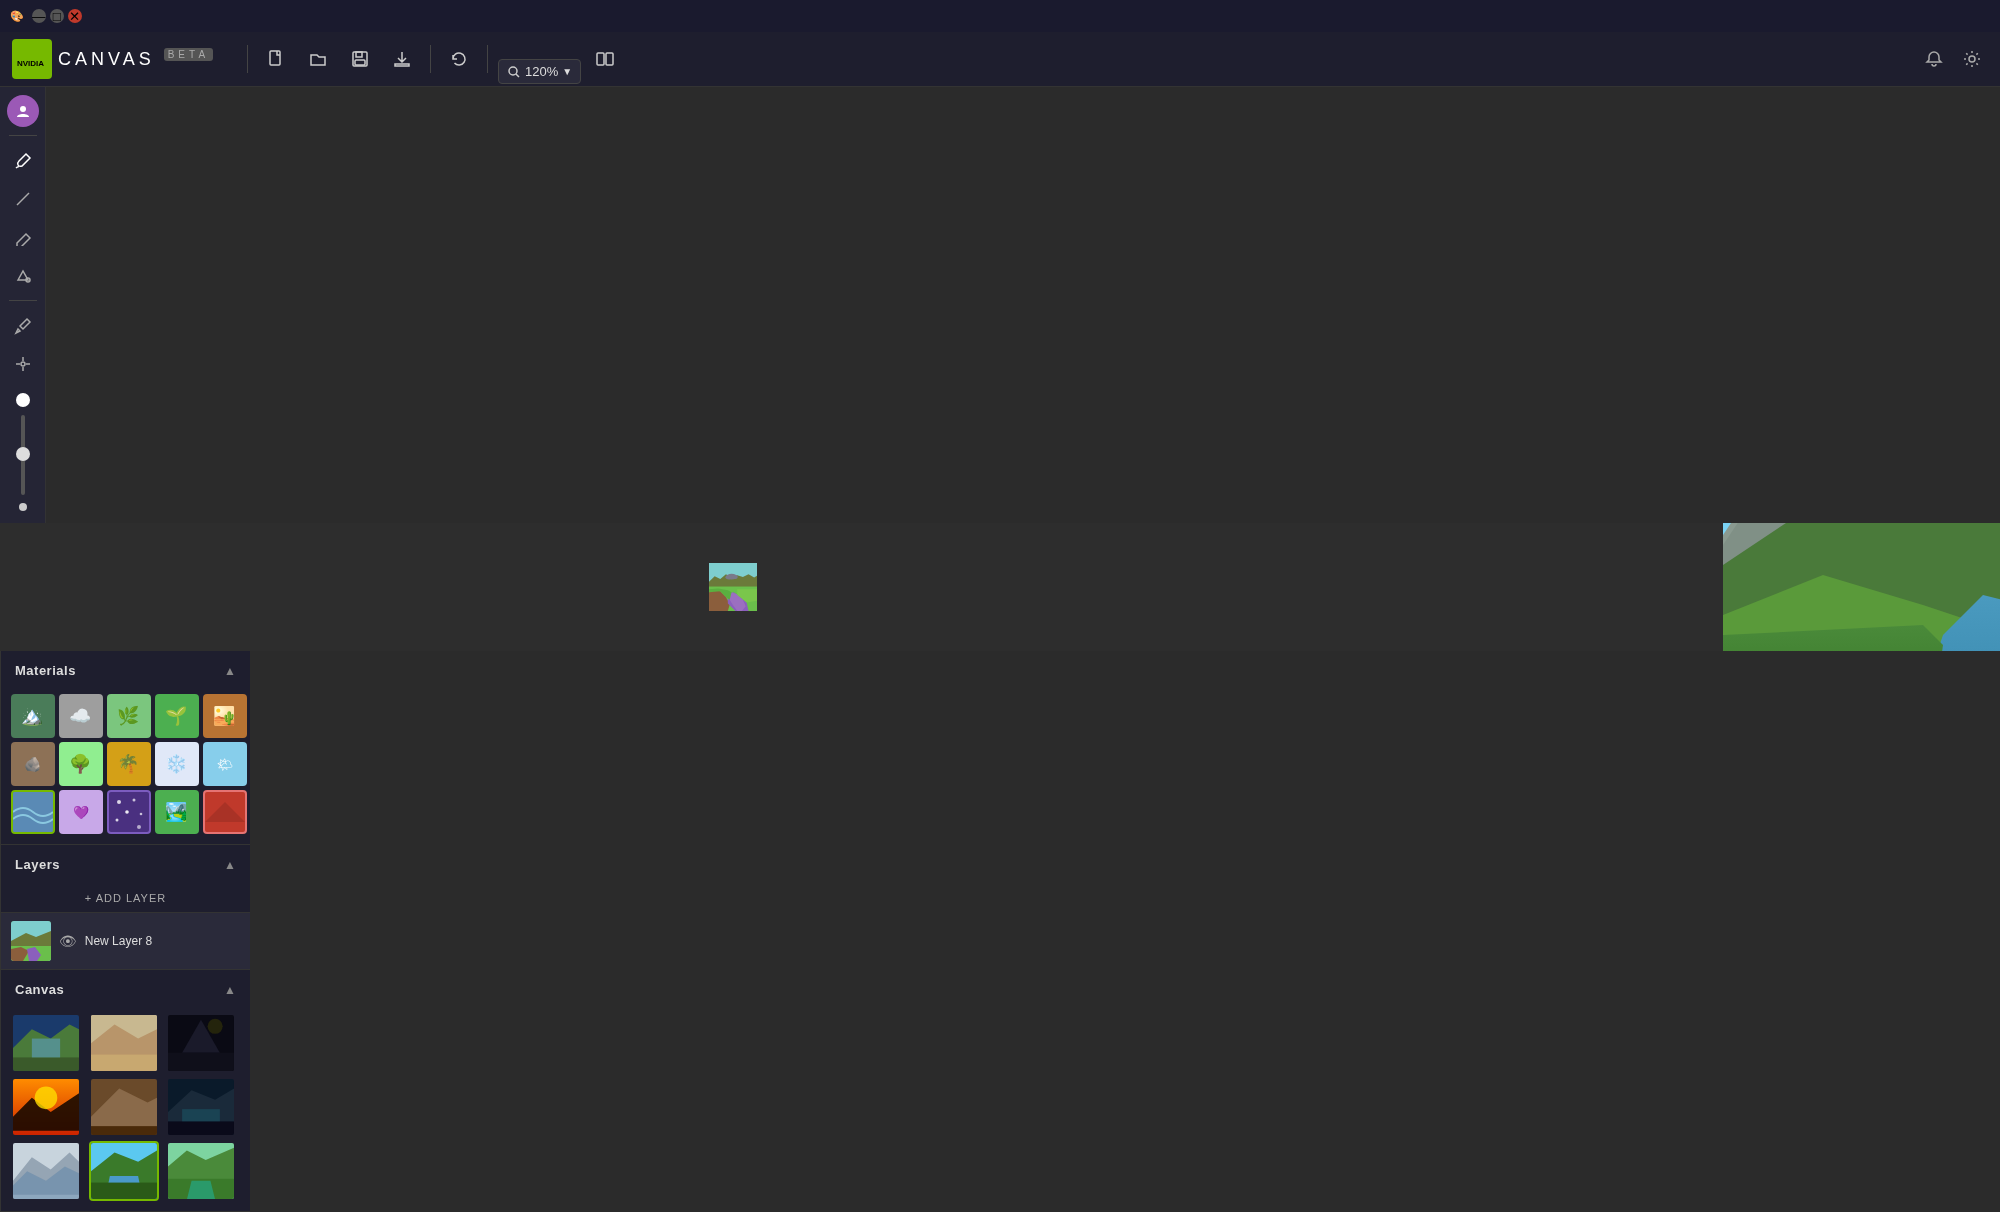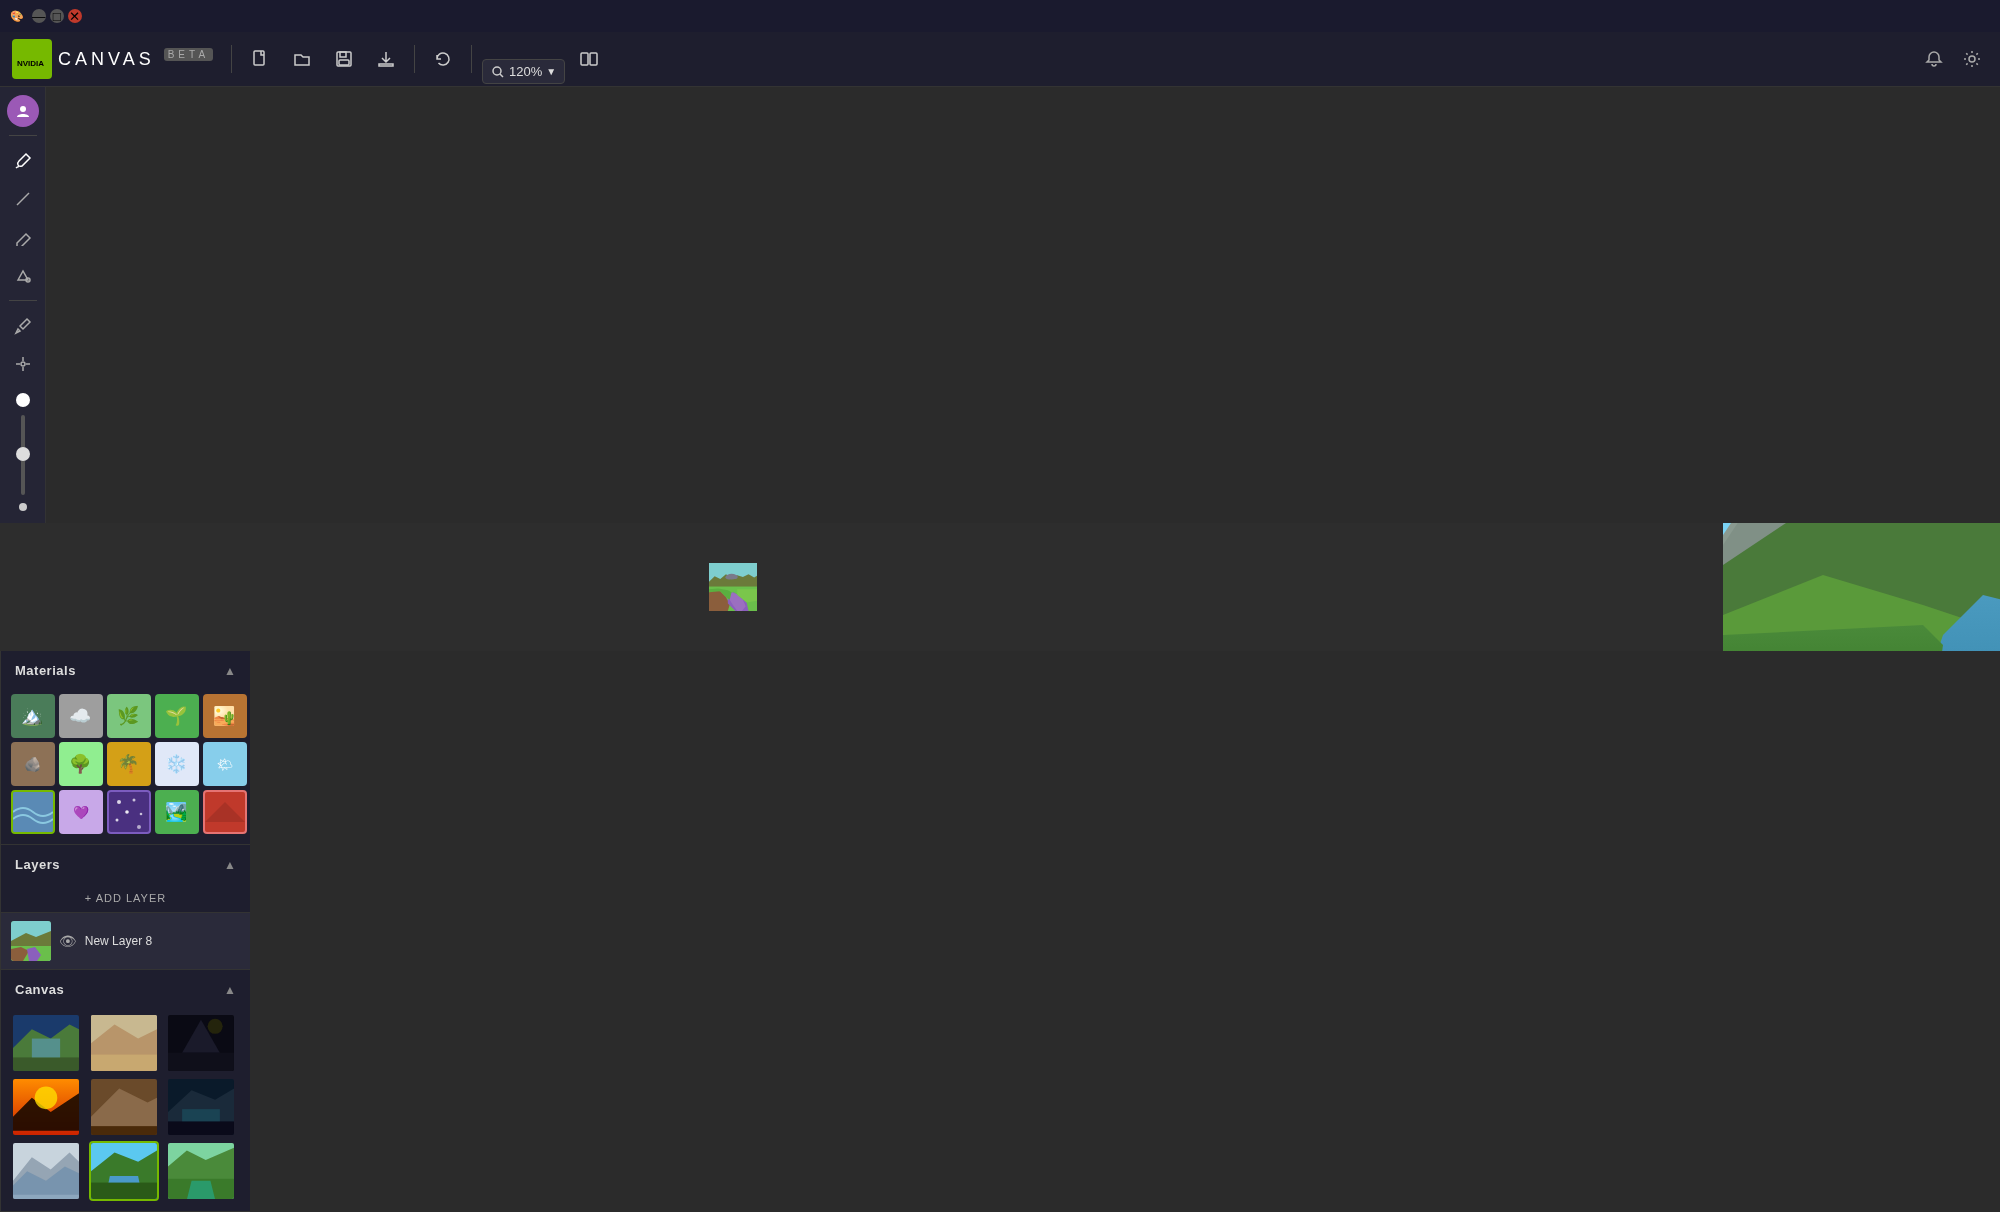--- a/index.html
+++ b/index.html
@@ -174,21 +174,21 @@
     <button class="win-btn close">✕</button>
   </div>
 </div>
 
 <div id="toolbar">
   <div class="nvidia-logo">
     <svg width="30" height="22" viewBox="0 0 30 22" fill="#000">
         <text y="18" font-size="8" font-weight="bold">NVIDIA</text>
       </svg>
   </div>
-  <span style="font-size:18px; font-weight:300; letter-spacing:4px; color:#fff; margin-right:8px;text-align:right;">
+  <span style="font-size:18px; font-weight:300; letter-spacing:4px; color:#fff; margin-right:24px;text-align:right;">
     <span>CANVAS</span> <span style="font-size:10px; background:#555; color:#aaa; padding:1px 4px; border-radius:3px; vertical-align:super;">BETA</span>
   </span>
   <div class="toolbar-divider"></div>
   <button class="toolbar-btn" title="New">
     <svg width="18" height="18" viewBox="0 0 18 18" fill="none" stroke="#ccc" stroke-width="1.5">
         <rect x="3" y="1" width="10" height="14" rx="1"></rect>
         <path d="M10 1v4h3"></path>
       </svg>
   </button>
   <button class="toolbar-btn" title="Open">

